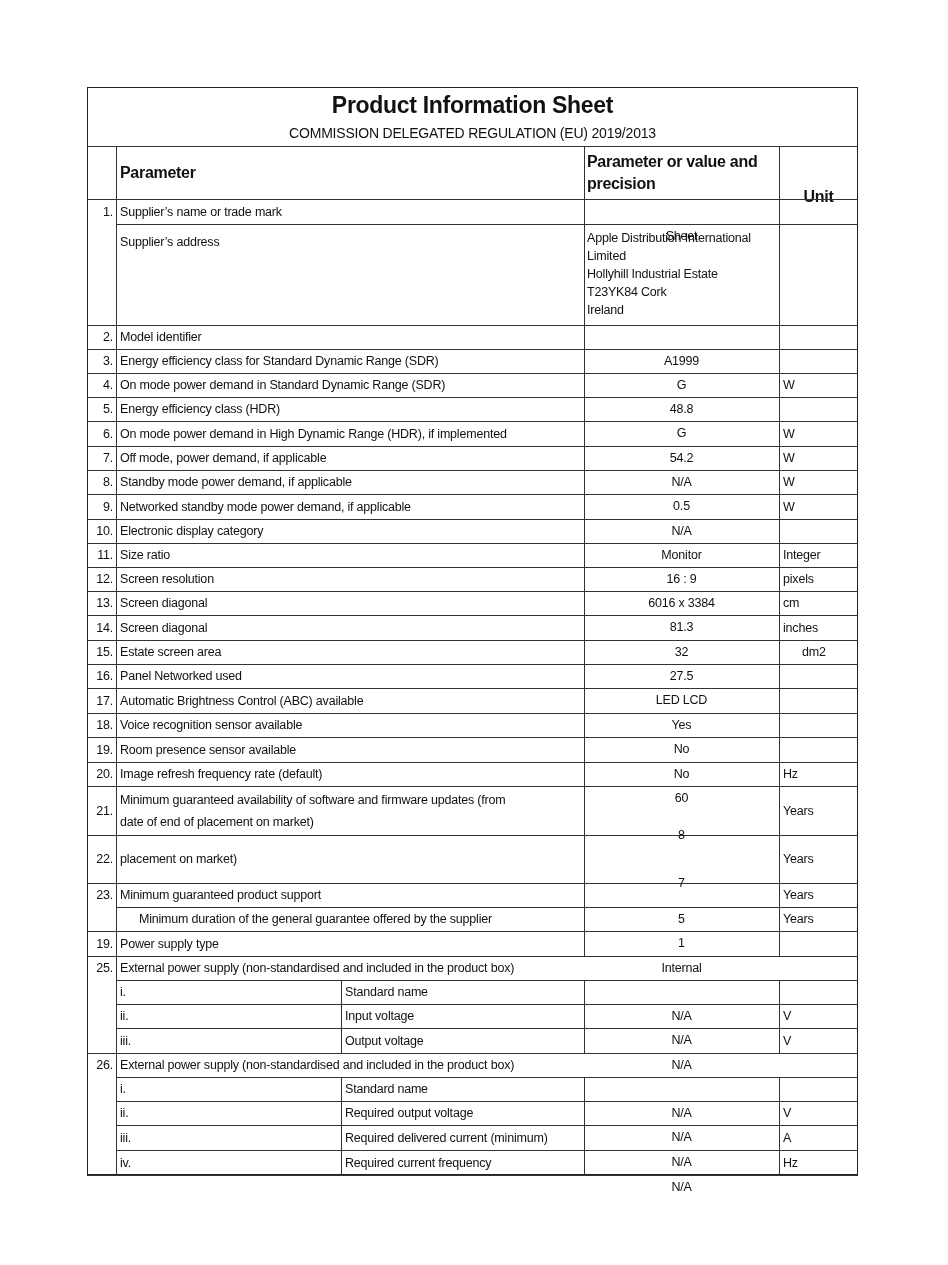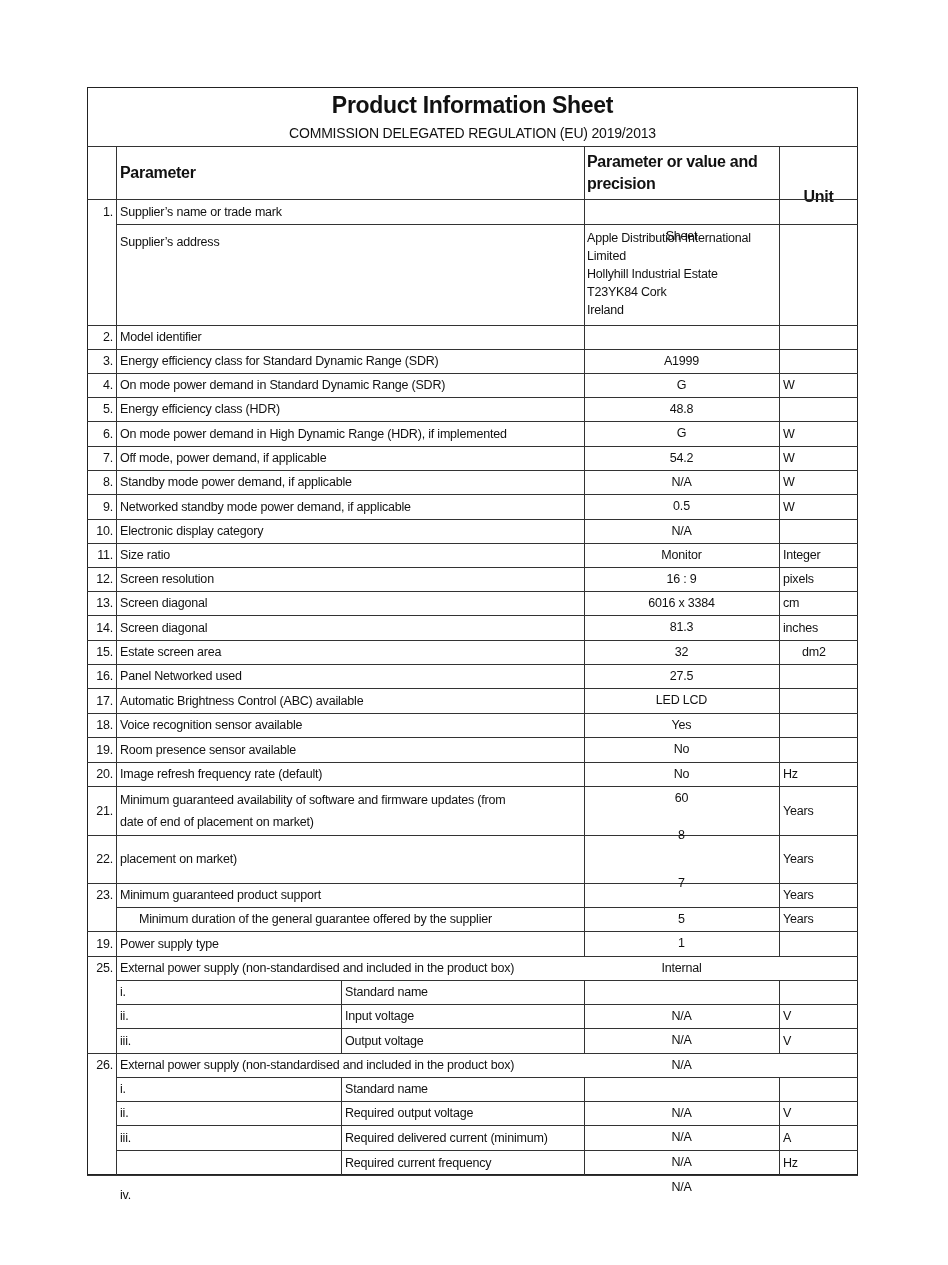--- a/index.html
+++ b/index.html
@@ -316,17 +316,17 @@
     <div class="vl" style="left:779px;top:1125px;height:25px;"></div>
     <div class="hl" style="left:116px;top:1150px;width:742px;"></div>
     <div class="cell lbl" style="left:116px;top:1125px;width:225px;height:25px;">iii.</div>
     <div class="cell lbl" style="left:341px;top:1125px;width:243px;height:25px;">Required delivered current (minimum)</div>
     <div class="cell val" style="left:584px;top:1125px;width:195px;height:25px;">N/A</div>
     <div class="cell unit" style="left:779px;top:1125px;width:79px;height:25px;">A</div>
     <div class="vl" style="left:341px;top:1150px;height:25px;"></div>
     <div class="vl" style="left:584px;top:1150px;height:25px;"></div>
     <div class="vl" style="left:779px;top:1150px;height:25px;"></div>
     <div class="hl" style="left:87px;top:1175px;width:771px;"></div>
-    <div class="cell lbl" style="left:116px;top:1150px;width:225px;height:25px;margin-top:32px;">iv.</div>
+    <div class="cell lbl" style="left:116px;top:1150px;width:225px;height:25px;">iv.</div>
     <div class="cell lbl" style="left:341px;top:1150px;width:243px;height:25px;">Required current frequency</div>
     <div class="cell val" style="left:584px;top:1150px;width:195px;height:25px;">N/A</div>
     <div class="cell unit" style="left:779px;top:1150px;width:79px;height:25px;">Hz</div>
   </div>
 
 </body></html>

